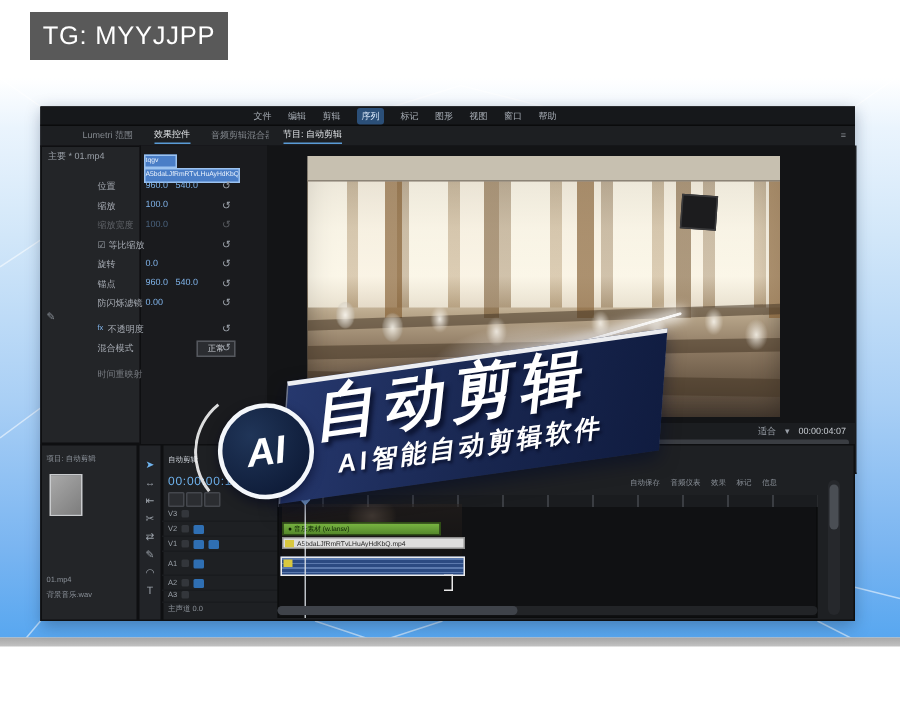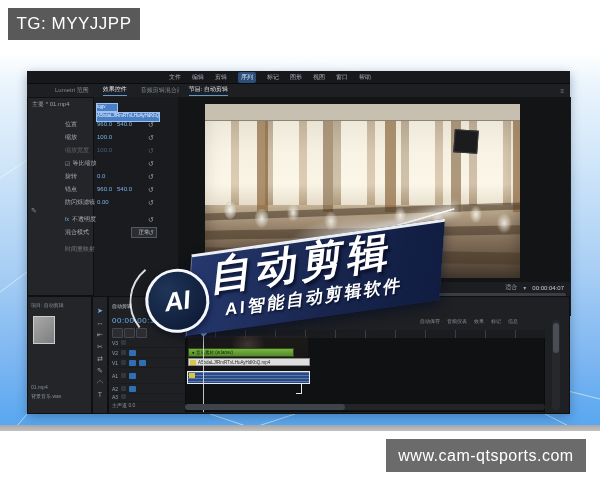--- a/index.html
+++ b/index.html
@@ -6,21 +6,21 @@
   #root{position:relative;width:600px;height:480px;overflow:hidden;background:#ffffff;
         font-family:"Liberation Sans","DejaVu Sans",sans-serif;}
   .abs{position:absolute;}
   
   #blue-band{left:0;top:52px;width:600px;height:373px;
     background:linear-gradient(180deg,#ffffff 0%,#eaf4fd 9%,#d2e7f9 28%,#a9cff5 58%,#7ab5f1 84%,#58a7f0 100%);}
   #gray-strip{left:0;top:425px;width:600px;height:6px;background:linear-gradient(180deg,#a8a8a8,#c2c2c2);}
   #deco-lines{left:0;top:52px;width:600px;height:373px;pointer-events:none;}
   
   .wm{color:#fff;font-size:17px;letter-spacing:.5px;display:flex;align-items:center;justify-content:center;}
-  #tg-badge{left:8px;top:8px;width:132px;height:32px;background:#595959;}
+  #tg-badge{left:20px;top:8px;width:132px;height:32px;background:#595959;}
   #url-badge{left:386px;top:439px;width:200px;height:33px;background:#6b6b6b;font-size:16px;}
   
   #editor{left:27px;top:71px;width:543px;height:343px;background:#1d1f22;border:1px solid #0a0b0c;
           box-shadow:0 3px 10px rgba(20,40,70,.35);box-sizing:border-box;overflow:hidden;}
   .panel{background:#232528;border:1px solid #0e0f11;box-sizing:border-box;}
   .tiny{font-size:6px;color:#9aa0a8;white-space:nowrap;}
   .micro{font-size:5px;color:#8a9098;white-space:nowrap;}
   .bluetxt{color:#7fb2e8;}
   
   #menubar{left:27px;top:71px;width:543px;height:13px;background:#16181b;border-bottom:1px solid #0a0b0c;
@@ -351,15 +351,14 @@
 
   <div class="abs" id="banner">
     <div id="banner-bg"></div>
     <div id="banner-title">自动剪辑</div>
     <div id="banner-sub">AI智能自动剪辑软件</div>
     <div id="ai-ring"></div>
     <div id="ai-circle">AI</div>
   </div>
 
   <div class="abs wm" id="tg-badge">TG: MYYJJPP</div>
-  <div class="abs wm" id="url-badge">www.cam-qtsports.com</div>
 
 </div>
 
 </body></html>

